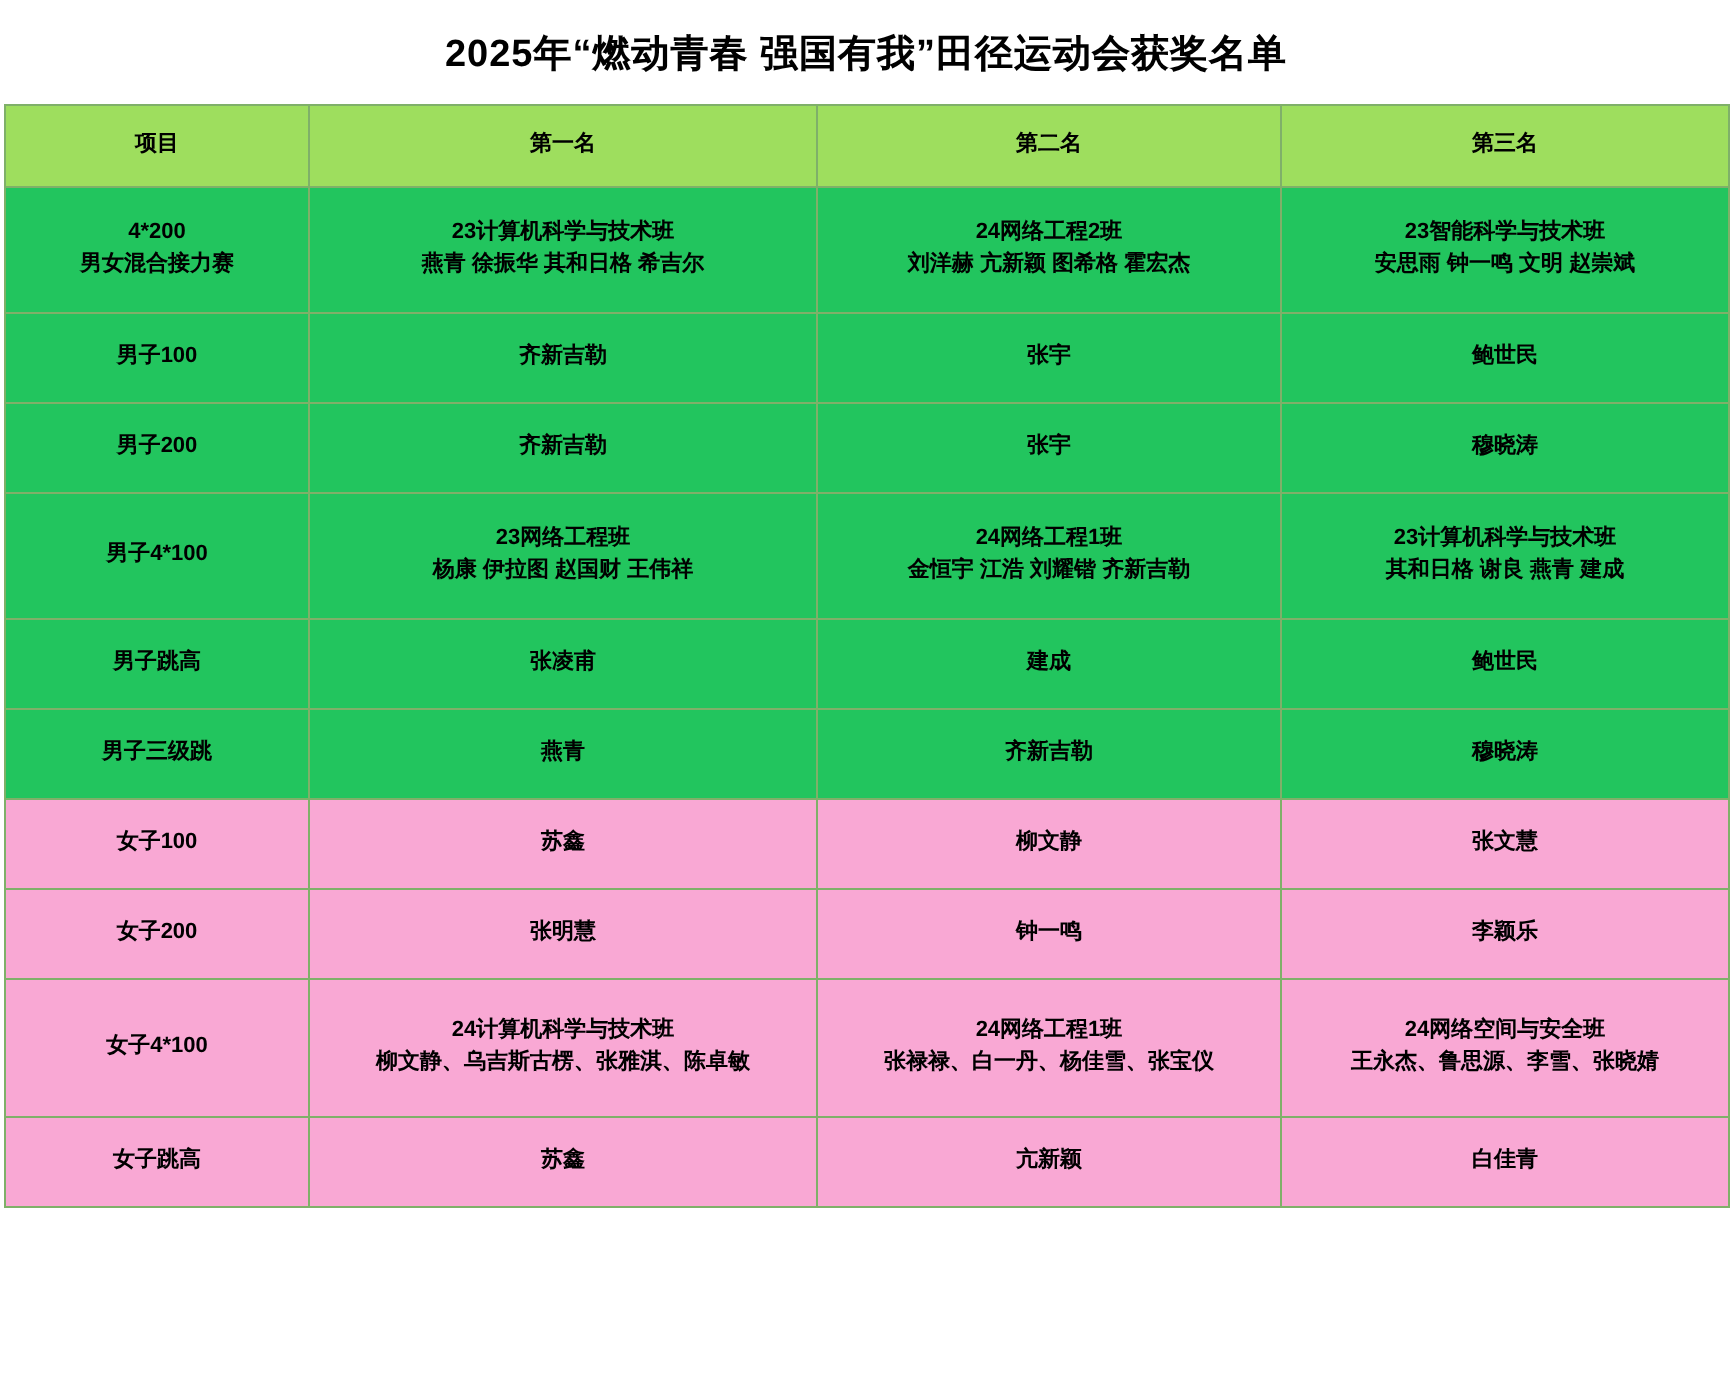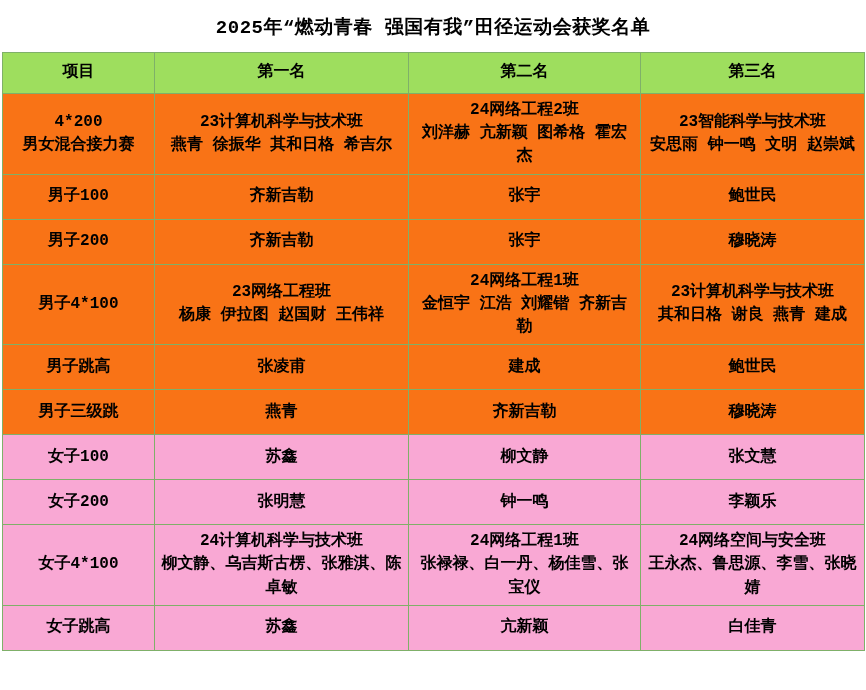--- a/index.html
+++ b/index.html
@@ -13,61 +13,60 @@
     font-family: "Liberation Sans", "DejaVu Sans", sans-serif;
     color: #000000;
     overflow: hidden;
   }
   .page {
     width: 866px;
     height: 690px;
     box-sizing: border-box;
     padding: 0;
     position: relative;
-    font-family: Liberation Mono, monospace;
   }
   .title {
     text-align: center;
     font-size: 19px;
     font-weight: bold;
     letter-spacing: 0.5px;
     padding: 14px 0 12px 0;
     color: #000;
   }
   table.award-table {
     border-collapse: collapse;
     table-layout: fixed;
     width: 862px;
     margin: 0 2px;
     border: 1px solid #6aa84f;
   }
   table.award-table td, table.award-table th {
     border: 1px solid #7fb069;
     text-align: center;
     vertical-align: middle;
-    font-size: 16px;
+    font-size: 11px;
     line-height: 1.45;
     padding: 5px 6px;
     font-weight: bold;
   }
   thead th {
     background: #9ede5e;
     height: 30px;
     font-size: 14px;
   }
   col.c-event { width: 152px; }
   col.c-first { width: 254px; }
   col.c-second { width: 232px; }
   col.c-third { width: 224px; }
 
   tr.grp-mixed td { background: #ffb000; }
   tr.grp-men td { background: #ffb81c; }
   tr.grp-women td { background: #7fe0d4; }
 
-  tr.grp-mixed td, tr.grp-men td { background: #f97316; }
+  tr.grp-mixed td, tr.grp-men td { background: #22c55e; }
   tr.grp-women td { background: #f9a8d4; }
 
   .cell-lines { display: block; }
   .cell-lines span { display: block; }
   .tall { height: 52px; }
   .short { height: 34px; }
   .xtall { height: 58px; }
 </style>
 </head>
 <body>

